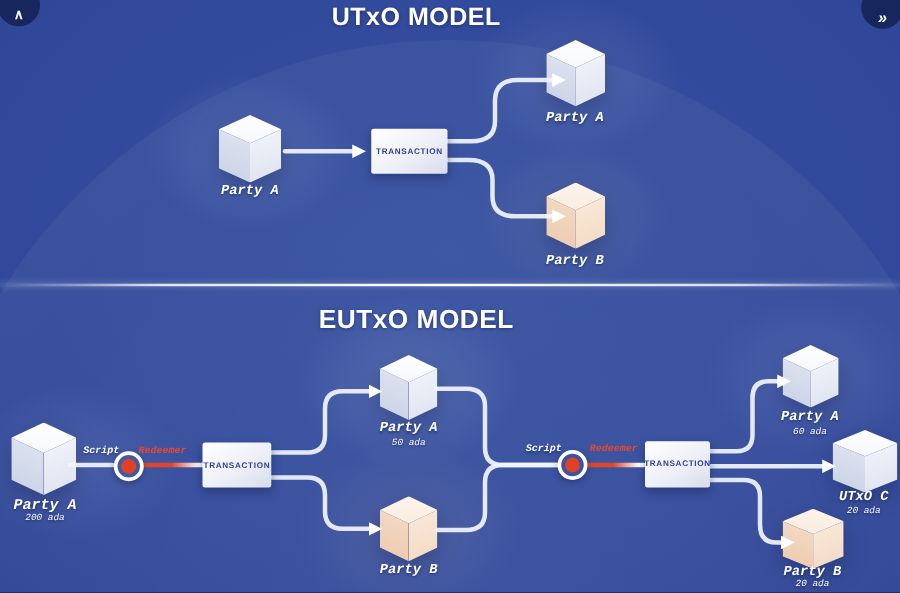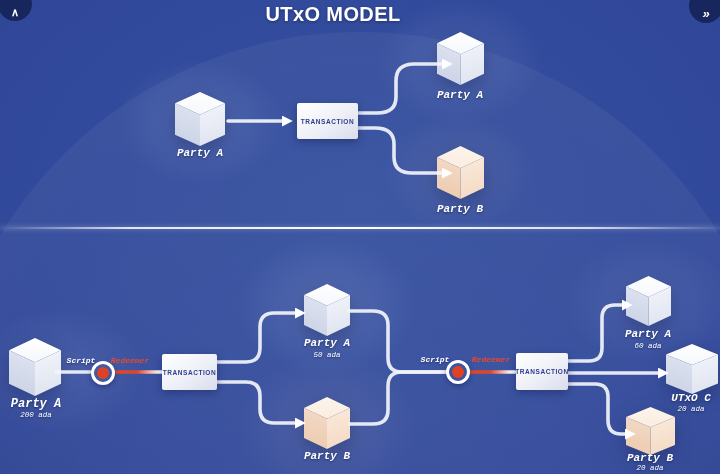--- a/index.html
+++ b/index.html
@@ -74,20 +74,21 @@
   .navbtn .slant{font-style:italic;font-size:13px;}
 </style>
 </head>
 <body>
 
 <div class="stage">
   <div class="dome"></div>
 
   <div class="title" style="left:333px;top:3px">UTxO MODEL</div>
   <div class="divider"></div>
+  <div class="title" style="left:333px;top:244px;font-size:21px">EUTxO MODEL</div>
 
   <div class="cube" style="left:175px;top:92px;width:50px;height:54px">
     <div class="face f-top"></div>
     <div class="face f-left"></div>
     <div class="face f-right"></div>
   </div>
   <div class="cube" style="left:437px;top:32px;width:47px;height:53px">
     <div class="face f-top"></div>
     <div class="face f-left"></div>
     <div class="face f-right"></div>

